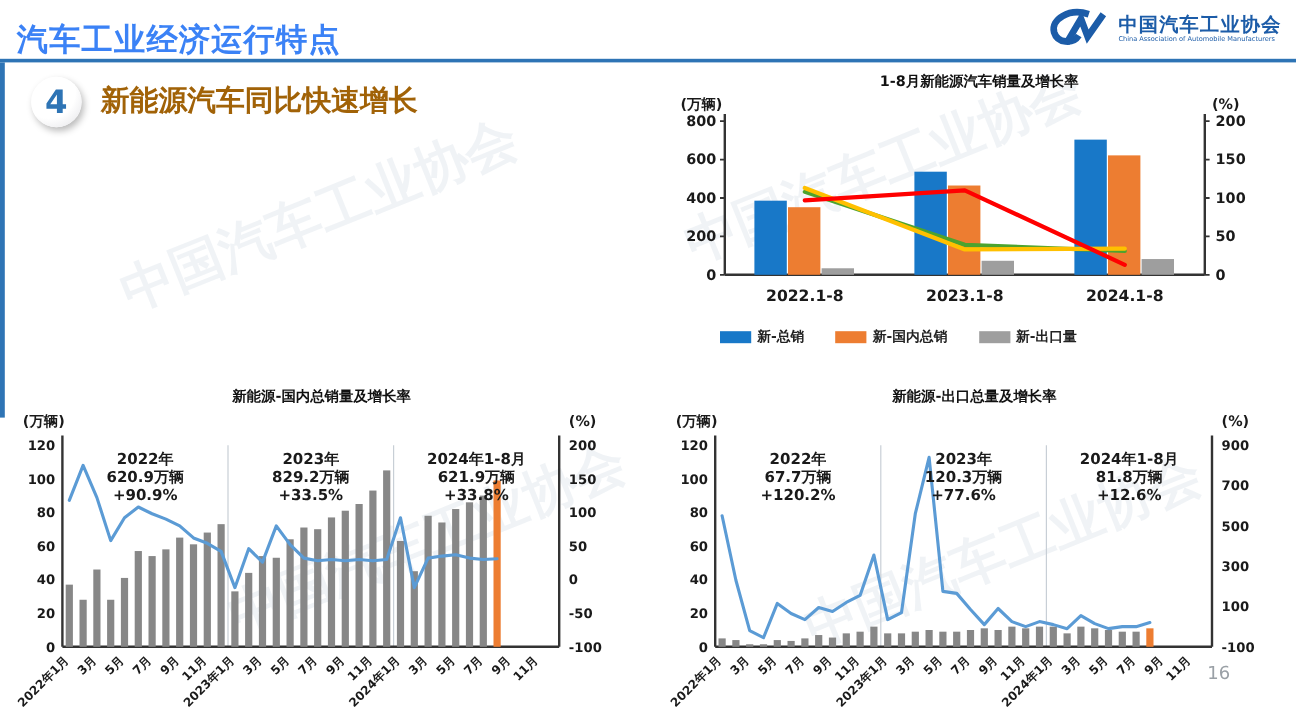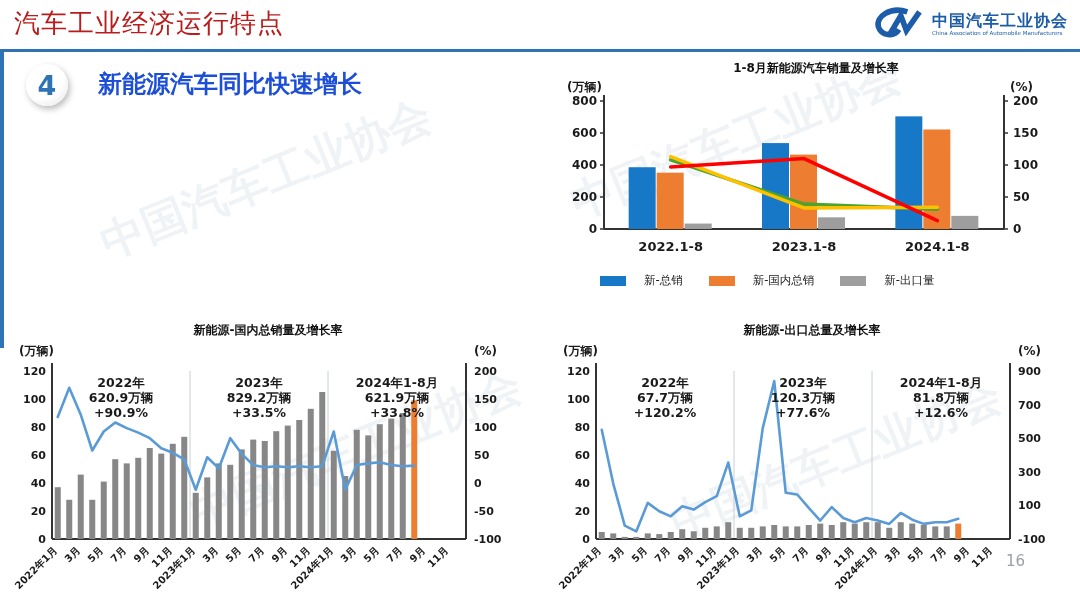--- a/index.html
+++ b/index.html
@@ -3,44 +3,44 @@
 <meta charset="utf-8">
 <style>
   html,body{margin:0;padding:0;}
   body{
     width:1080px;height:607px;position:relative;background:#fff;overflow:hidden;
     font-family:"DejaVu Sans","Liberation Sans",sans-serif;
   }
   .abs{position:absolute;}
   .wm{position:absolute;z-index:0;color:rgba(110,135,165,0.10);font-weight:bold;
       font-size:44px;transform:rotate(-22deg);white-space:nowrap;pointer-events:none;}
-  .hdr-title{left:14px;top:6px;font-size:26px;font-weight:normal;color:#b91c1c;z-index:2;letter-spacing:1px;}
+  .hdr-title{left:14px;top:16px;font-size:26px;font-weight:bold;color:#3b82f6;z-index:2;letter-spacing:1px;}
   .logo{right:12px;top:4px;z-index:2;display:flex;align-items:center;gap:6px;}
   .logo-text{display:flex;flex-direction:column;line-height:1.1;}
   .logo-cn{font-size:16px;font-weight:bold;color:#1C5CA8;letter-spacing:1px;}
   .logo-en{font-size:5.5px;color:#1C5CA8;}
   .rule{left:0;top:49px;width:1080px;height:3px;background:#2E74B5;z-index:2;}
   .vbar{left:0;top:52px;width:4px;height:296px;background:#2E74B5;z-index:2;}
   .badge{left:26px;top:64px;width:42px;height:42px;border-radius:50%;z-index:2;
     background:radial-gradient(circle at 35% 30%,#ffffff 55%,#e2e2e6);
     box-shadow:2px 3px 6px rgba(0,0,0,0.28);display:flex;align-items:center;justify-content:center;
     color:#2E74B5;font-size:27px;font-weight:bold;}
-  .sec-title{left:84px;top:68px;font-size:24px;font-weight:bold;color:#1d4ed8;z-index:2;margin-left:14px;}
+  .sec-title{left:84px;top:68px;font-size:24px;font-weight:bold;color:#a16207;z-index:2;}
   .bullets{left:34px;top:112px;width:514px;z-index:2;display:flex;flex-direction:column;gap:4px;}
   .bullet{display:flex;align-items:flex-start;}
   .bullet .mk{width:13px;height:13px;background:#1F4E79;margin:10px 12px 0 0;flex-shrink:0;}
   .bullet .tx{font-size:20px;line-height:1.55;color:#35608C;}
   .chart{z-index:2;}
   .chart .ct{text-align:center;font-size:12px;font-weight:bold;color:#111;margin-bottom:2px;}
   .chartA{left:556px;top:60px;width:520px;}
   .chartB{left:6px;top:322px;width:524px;}
   .chartC{left:550px;top:322px;width:524px;}
   svg{display:block;}
   .legend{display:flex;gap:26px;margin:2px 0 0 44px;}
-  .lg{display:flex;align-items:center;gap:18px;font-size:11.5px;font-weight:normal;color:#222;}
+  .lg{display:flex;align-items:center;gap:5px;font-size:11.5px;font-weight:bold;color:#222;}
   .sw-bar{width:26px;height:10px;display:inline-block;}
   .sw-line{width:26px;height:3px;display:inline-block;border-radius:2px;}
   .pagenum{left:1006px;top:552px;font-size:15px;color:#9aa0a6;z-index:2;}
 </style>
 </head>
 <body>
 
 <div class="wm" style="left:90px;top:150px;">中国汽车工业协会</div>
 <div class="wm" style="left:560px;top:110px;">中国汽车工业协会</div>
 <div class="wm" style="left:180px;top:420px;">中国汽车工业协会</div>

